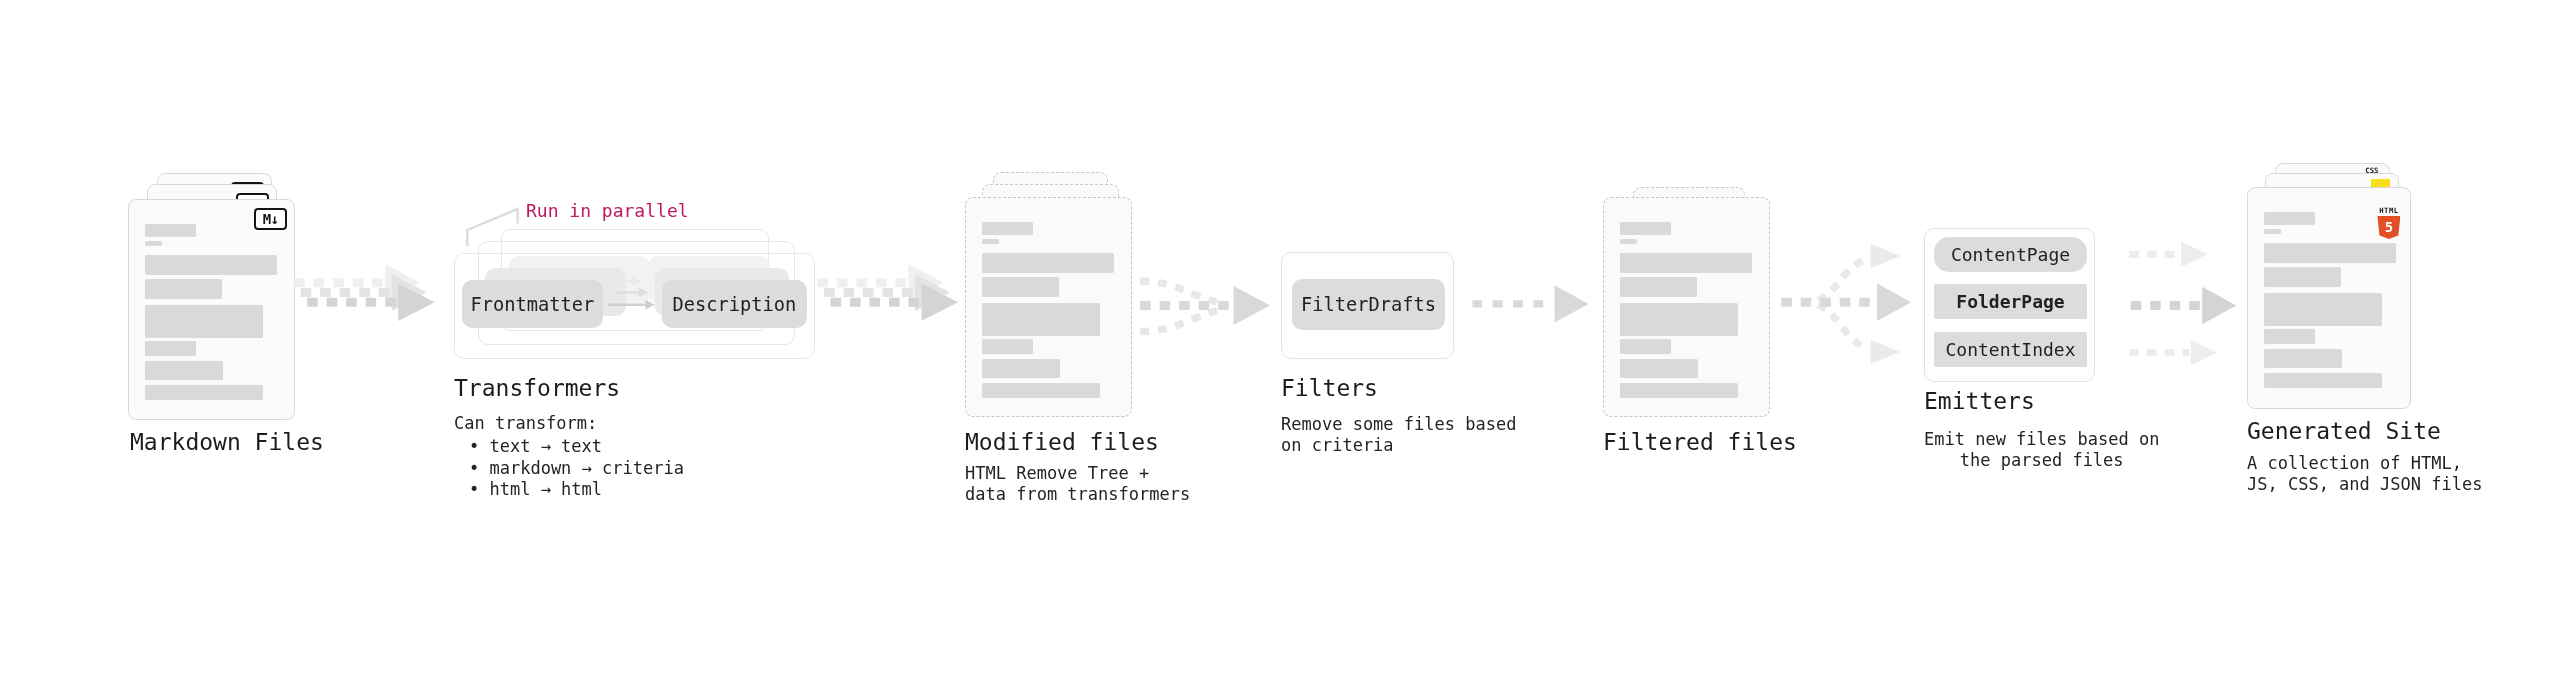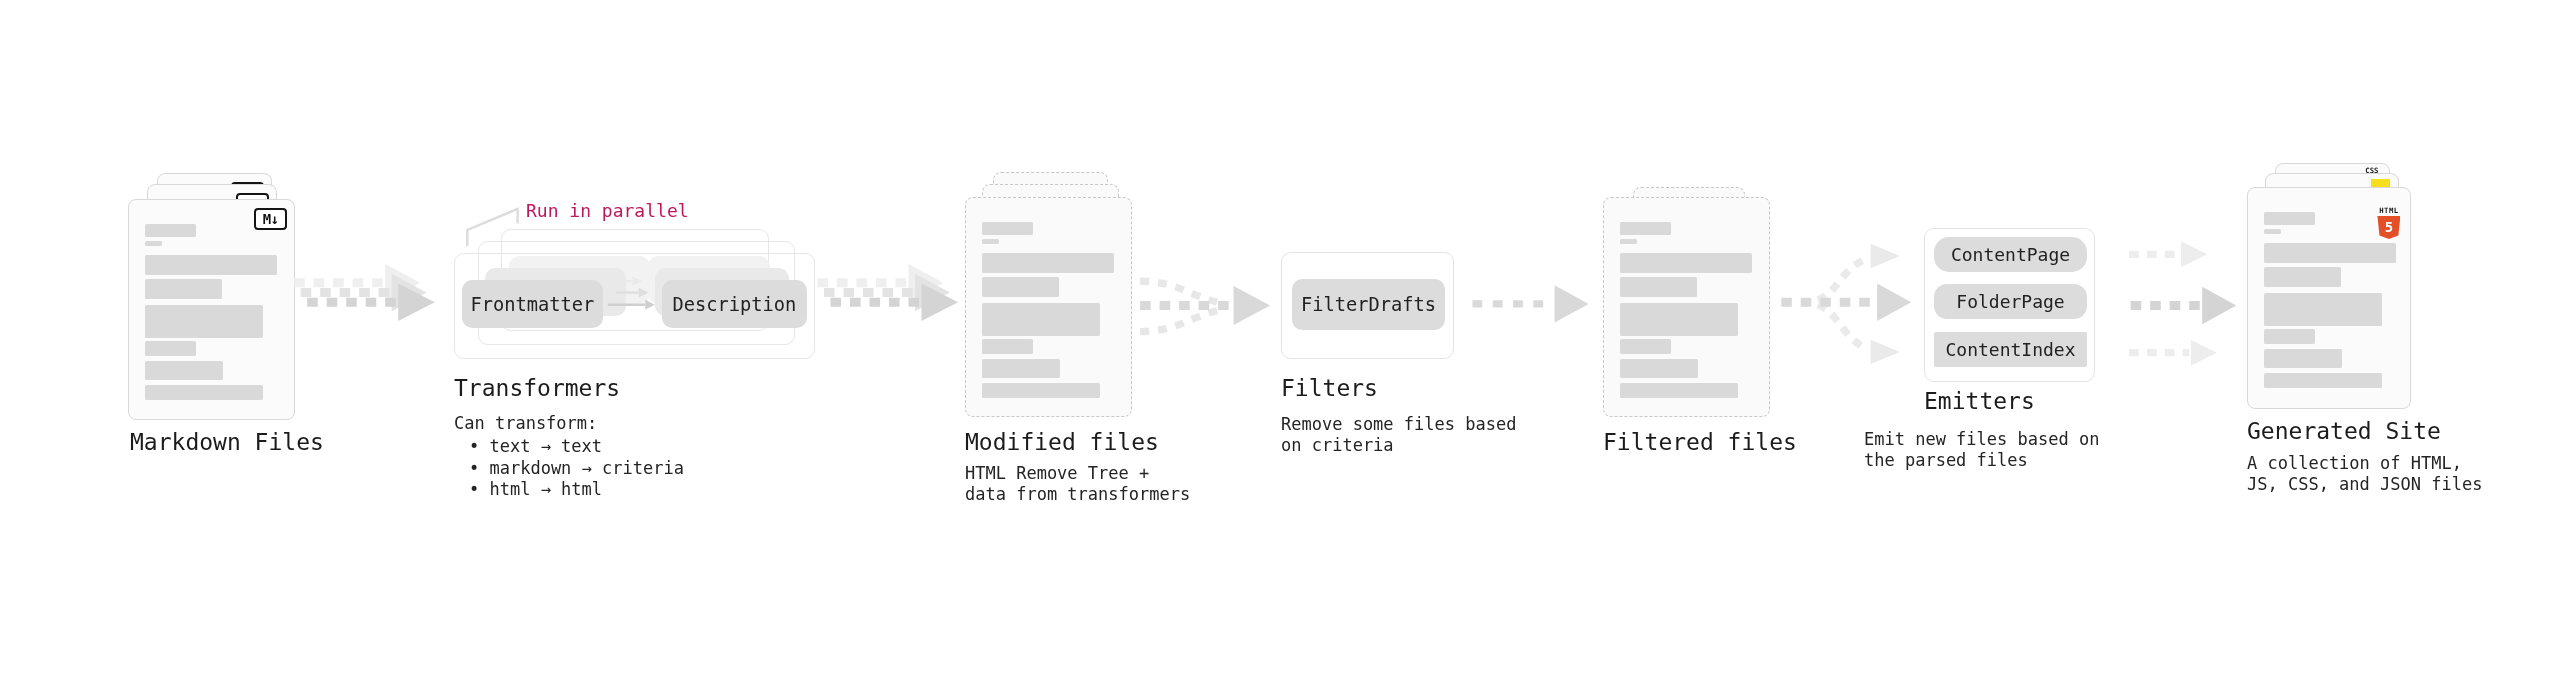--- a/index.html
+++ b/index.html
@@ -144,24 +144,24 @@
         <div></div>
           <div></div>
       </div>
     </div>
     <div class="title" style="left:1603px;top:429px;">Filtered files</div>
   </div>
 
   <div>
     <div class="panel-box" style="left:1924px;top:228px;width:171px;height:154px;"></div>
     <div class="pill" style="left:1934px;top:237px;width:153px;height:35px;border-radius:15px;font-size:18px;">ContentPage</div>
-    <div class="pill" style="left:1934px;top:284px;width:153px;height:35px;border-radius:13px;font-size:18px;">FolderPage</div>
+    <div class="pill" style="left:1934px;top:284px;width:153px;height:35px;border-radius:2px;font-size:18px;font-weight:bold;">FolderPage</div>
     <div class="pill" style="left:1934px;top:332px;width:153px;height:35px;border-radius:2px;font-size:18px;">ContentIndex</div>
     <div class="title" style="left:1924px;top:388px;">Emitters</div>
-    <div class="subtext" style="left:1864px;top:429px;">Emit new files based on
+    <div class="subtext" style="left:1924px;top:429px;text-align:center;">Emit new files based on
 the parsed files</div>
   </div>
 
   <div>
     <div class="card" style="left:2275px;top:163px;width:115px;height:89px;">
       <div class="css-badge">
         <span class="txt">CSS</span>
         <div class="bar"></div>
       </div>
     </div>

